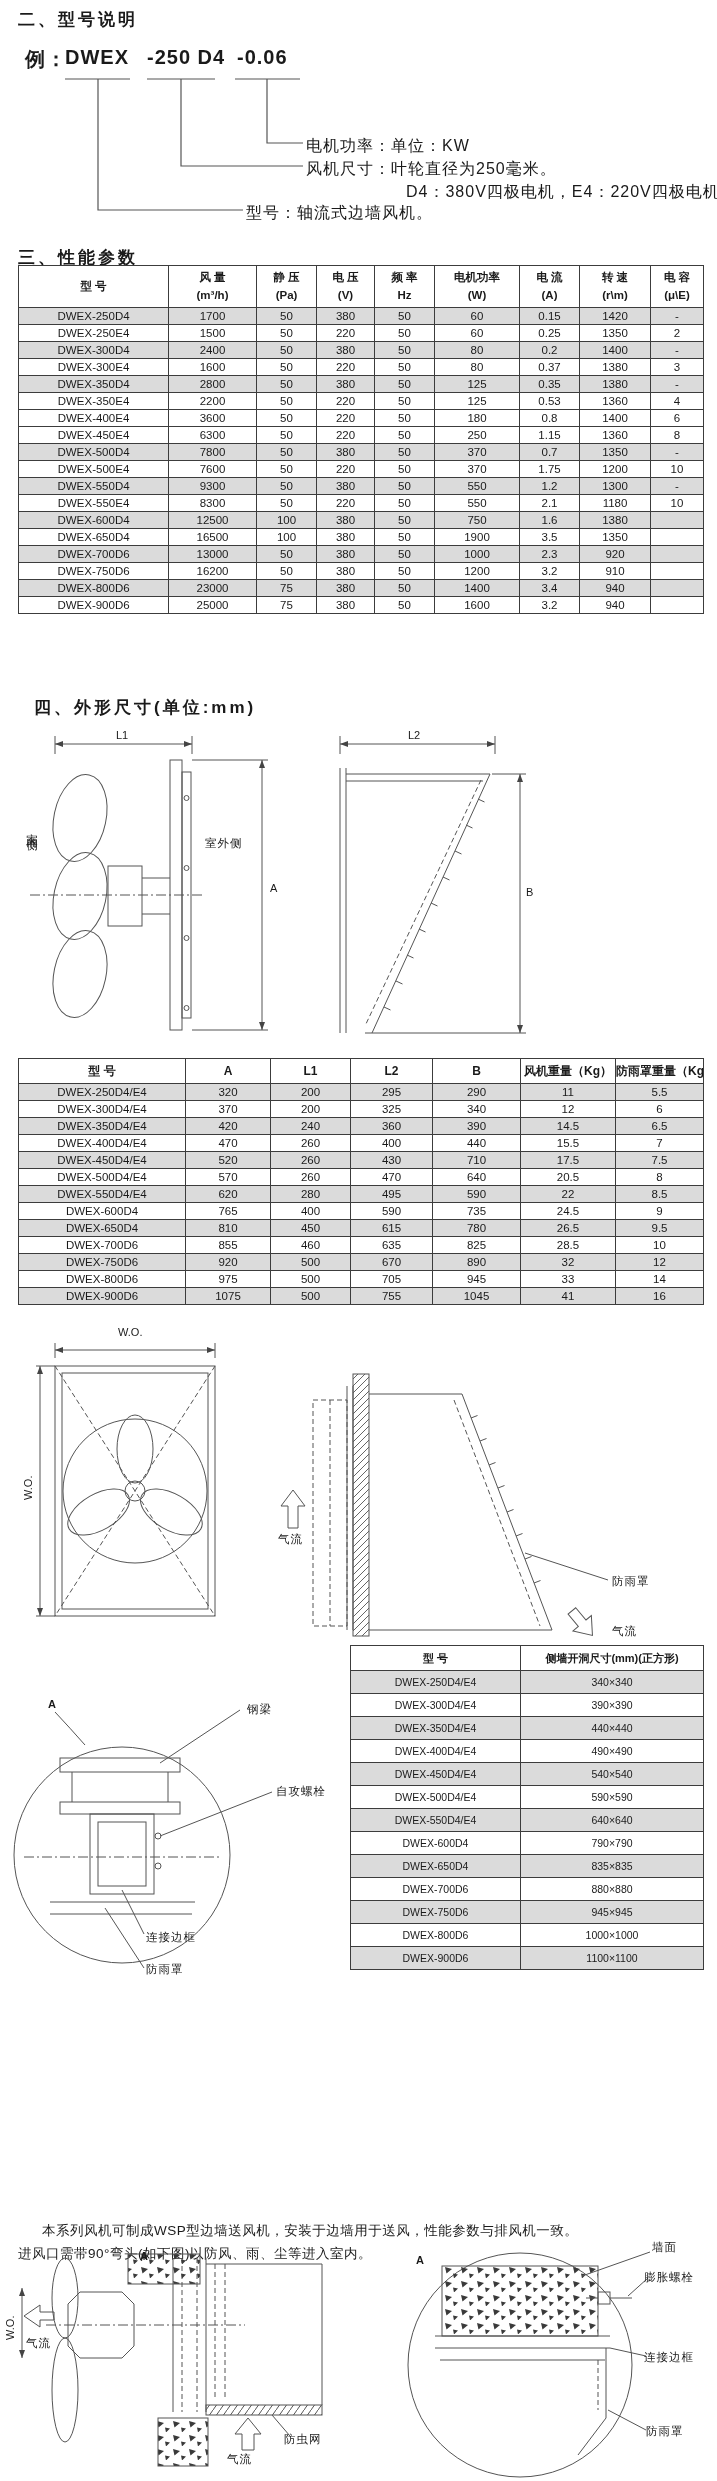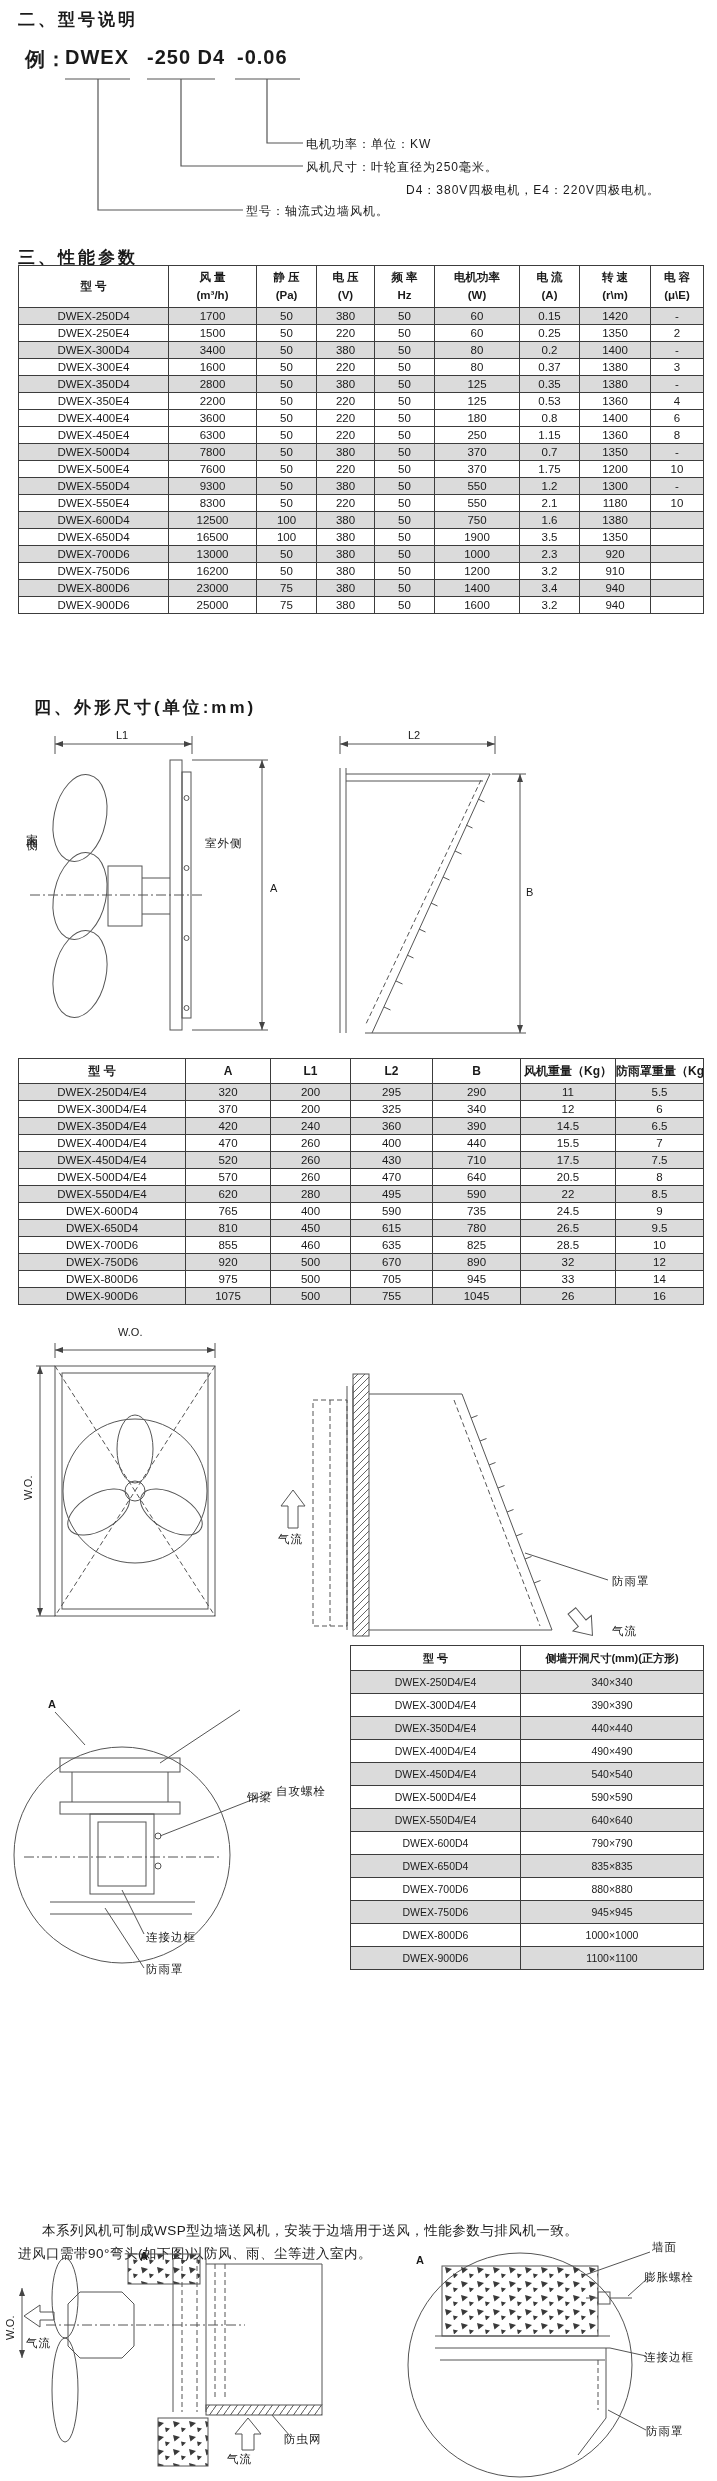--- a/index.html
+++ b/index.html
@@ -1,21 +1,21 @@
 <!DOCTYPE html>
 <html><head>
 <meta charset="utf-8">
 <style>
 *{box-sizing:border-box;margin:0;padding:0}
 html,body{background:#fff}
 body{width:717px;height:2481px;position:relative;font-family:"Liberation Sans","DejaVu Sans",sans-serif;color:#1a1a1a;overflow:hidden}
 .abs{position:absolute}
 .h2{font-size:17px;font-weight:bold;letter-spacing:3px;white-space:nowrap}
 .ex{font-size:20px;font-weight:bold;white-space:nowrap;letter-spacing:1px}
-.callout{font-size:12px;letter-spacing:1px;white-space:nowrap}
+.callout{font-size:16px;letter-spacing:1px;white-space:nowrap}
 .lbl{font-size:11px;white-space:nowrap}
 .lbl-cn{font-size:11.5px;letter-spacing:1px;white-space:nowrap}
 .note{font-size:13.5px;letter-spacing:0.5px;white-space:nowrap}
 .vtext{writing-mode:vertical-rl;text-orientation:upright;font-size:11.5px;letter-spacing:3px}
 .rot{transform:rotate(-90deg);transform-origin:left top}
 table{border-collapse:collapse;table-layout:fixed;width:100%;background:#fff}
 th,td{border:1px solid #3c3c3c;text-align:center;vertical-align:middle;white-space:nowrap;overflow:hidden}
 .tbl{position:absolute}
 .perf th{font-size:11.5px;font-weight:bold;padding:1px 0;height:42px}
 .perf th div{line-height:1.55}
@@ -120,21 +120,21 @@
           <td>50</td>
           <td>220</td>
           <td>50</td>
           <td>60</td>
           <td>0.25</td>
           <td>1350</td>
           <td>2</td>
         </tr>
         <tr class="shade">
           <td>DWEX-300D4</td>
-          <td>3400</td>
+          <td>2400</td>
           <td>50</td>
           <td>380</td>
           <td>50</td>
           <td>80</td>
           <td>0.2</td>
           <td>1400</td>
           <td>-</td>
         </tr>
         <tr>
           <td>DWEX-300E4</td>
@@ -510,21 +510,21 @@
           <td>945</td>
           <td>33</td>
           <td>14</td>
         </tr>
         <tr class="shade">
           <td>DWEX-900D6</td>
           <td>1075</td>
           <td>500</td>
           <td>755</td>
           <td>1045</td>
-          <td>26</td>
+          <td>41</td>
           <td>16</td>
         </tr>
       </tbody>
   </table>
 </div>
 
 <svg class="diag" style="left:30px;top:1338px" width="650" height="302" viewBox="0 0 650 302">
   <defs>
     <marker id="mC" markerWidth="9" markerHeight="8" refX="8" refY="3" orient="auto-start-reverse">
         <path d="M0 0 L8 3 L0 6 Z" fill="#444"></path>
@@ -594,21 +594,21 @@
       <line x1="40" y1="264" x2="182" y2="264"></line>
     <line x1="14" y1="207" x2="212" y2="207" stroke-dasharray="10 3 2 3"></line>
     <path d="M45 62 Q60 78 75 95"></path>
     <line x1="150" y1="113" x2="230" y2="60"></line>
     <line x1="150" y1="186" x2="262" y2="142"></line>
     <line x1="112" y1="240" x2="134" y2="284"></line>
     <line x1="95" y1="258" x2="134" y2="318"></line>
   </g>
 </svg>
 <div class="abs lbl" style="left:48px;top:1698px;font-weight:bold">A</div>
-<div class="abs lbl-cn" style="left:247px;top:1790px">钢梁</div>
+<div class="abs lbl-cn" style="left:247px;top:1702px">钢梁</div>
 <div class="abs lbl-cn" style="left:276px;top:1784px">自攻螺栓</div>
 <div class="abs lbl-cn" style="left:146px;top:1930px">连接边框</div>
 <div class="abs lbl-cn" style="left:146px;top:1962px">防雨罩</div>
 
 <div class="tbl" style="left:350px;top:1645px;width:353px">
   <table class="open">
     <colgroup>
         <col style="width:170px">
         <col style="width:183px">
       </colgroup>

